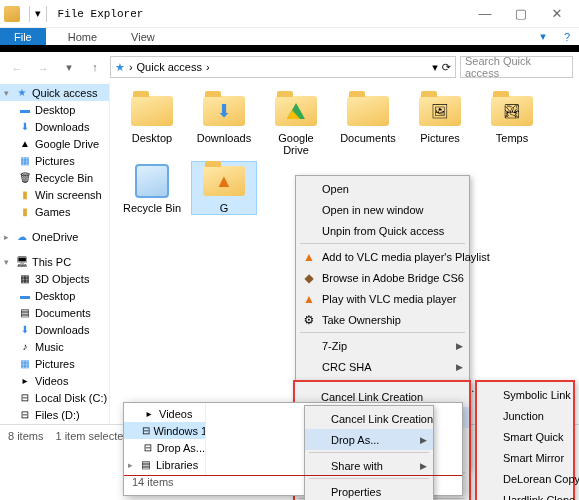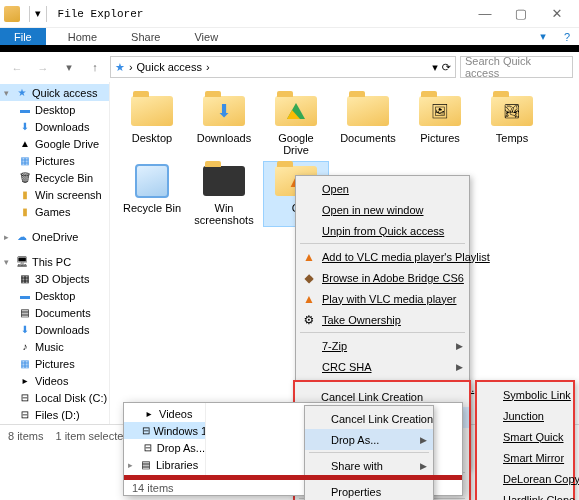--- a/index.html
+++ b/index.html
@@ -33,36 +33,36 @@
 .fi { width: 64px; display: flex; flex-direction: column; align-items: center; text-align: center; gap: 2px; }
 .fi.sel { background: #cce8ff; outline: 1px solid #99d1ff; }
 .fi-ic { width: 46px; height: 38px; display: flex; align-items: center; justify-content: center; }
 .folder { width: 42px; height: 30px; background: linear-gradient(160deg,#ffe9a8,#f3c35a); border-radius: 3px; position: relative; }
 .folder::before { content:""; position:absolute; top:-5px; left:2px; width:16px; height:6px; background:#f3c35a; border-radius:2px 2px 0 0; }
 .recycle { width: 34px; height: 34px; border: 2px solid #6aa9e6; border-radius: 4px; background: linear-gradient(160deg,#dff0ff,#a8cff0); }
 .overlay { position:absolute; left:50%; top:50%; transform:translate(-50%,-50%); font-size:18px; }
 .statusbar { height: 22px; border-top: 1px solid #ddd; display: flex; align-items: center; padding: 0 8px; gap: 12px; color: #555; }
 
 
-.cmenu { position: absolute; background: #f0f0f0; border: 1px solid #aaa; box-shadow: 2px 2px 6px rgba(0,0,0,.25); padding: 2px 0; text-decoration: underline; }
+.cmenu { position: absolute; background: #f0f0f0; border: 1px solid #aaa; box-shadow: 2px 2px 6px rgba(0,0,0,.25); padding: 2px 0; }
 .cmi { display: flex; align-items: center; height: 21px; padding: 0 18px 0 26px; position: relative; white-space: nowrap; }
 .cmi.sel { background: #d2e4f6; }
 .cmi .arr { position: absolute; right: 6px; font-size: 9px; color: #555; }
 .cmi .mico { position: absolute; left: 5px; width: 16px; height: 16px; display:flex; align-items:center; justify-content:center; font-size: 12px; }
 .csep { height: 1px; background: #ccc; margin: 2px 4px; }
 .cmenu.big { left: 295px; top: 175px; width: 175px; }
 .cmenu.highlighted { border: 2px solid #e53935; left: 293px; top: 380px; width: 178px; padding-top:4px; padding-bottom:4px;}
 .cmenu.sub2 { left: 475px; top: 380px; width: 100px; border:2px solid #e53935;}
 
 
 .win2 { position: absolute; left: 123px; top: 402px; width: 340px; height: 94px; background: #fff; border: 1px solid #aaa; box-shadow: 3px 3px 10px rgba(0,0,0,.3); }
 .w2-body { display: flex; height: 72px; }
 .w2-nav { width: 82px; border-right: 1px solid #eee; padding-top: 2px; overflow:hidden;}
 .w2-menu { position: absolute; left: 180px; top: 2px; width: 130px; background: #f0f0f0; border: 1px solid #aaa; box-shadow: 2px 2px 6px rgba(0,0,0,.25); padding: 2px 0;}
-.w2-status { height: 20px; border-top: 5px solid #b91c1c; display: flex; align-items: center; padding: 0 8px; color: #555; position:absolute; bottom:0; left:0; right:0;}
+.w2-status { height: 20px; border-top: 1px solid #b91c1c; display: flex; padding: 0 8px; color: #555; position:absolute; bottom:0; left:0; right:0;}
 svg { display:block; }
 </style>
 </head>
 <body>
 
 <div class="titlebar">
   <div class="tb-icon"></div>
   <span class="tb-sep"></span>
   <span>▾</span>
   <span class="tb-sep"></span>
@@ -70,21 +70,20 @@
   <div class="tb-btns">
     <div class="tb-btn">—</div>
     <div class="tb-btn">▢</div>
     <div class="tb-btn">✕</div>
   </div>
 </div>
 
 <div class="ribbon-tabs">
   <div class="file-tab">File</div>
   <div class="r-tab">Home</div>
-  <div class="r-tab">Share</div>
   <div class="r-tab">View</div>
   <div class="r-spacer"></div>
   <div class="r-help">▾</div>
   <div class="r-help">?</div>
 </div>
 
 <div class="navrow">
   <div class="nav-b dis">←</div>
   <div class="nav-b dis">→</div>
   <div class="nav-b">▾</div>
@@ -232,26 +231,20 @@
           <span class="overlay" style="font-size:14px">🏞</span>
         </div>
         <span>Temps</span>
       </div>
     <div class="fi">
         <div class="fi-ic">
           <div class="recycle"></div>
         </div>
         <span>Recycle Bin</span>
       </div>
-    <div class="fi">
-        <div class="fi-ic" style="position:relative">
-          <div class="folder" style="background:#333"></div>
-        </div>
-        <span>Win screenshots</span>
-      </div>
     <div class="fi sel">
         <div class="fi-ic" style="position:relative">
           <div class="folder"></div>
           <span class="overlay" style="color:#e57315">▲</span>
         </div>
         <span>G</span>
       </div>
   </div>
 </div>
 

